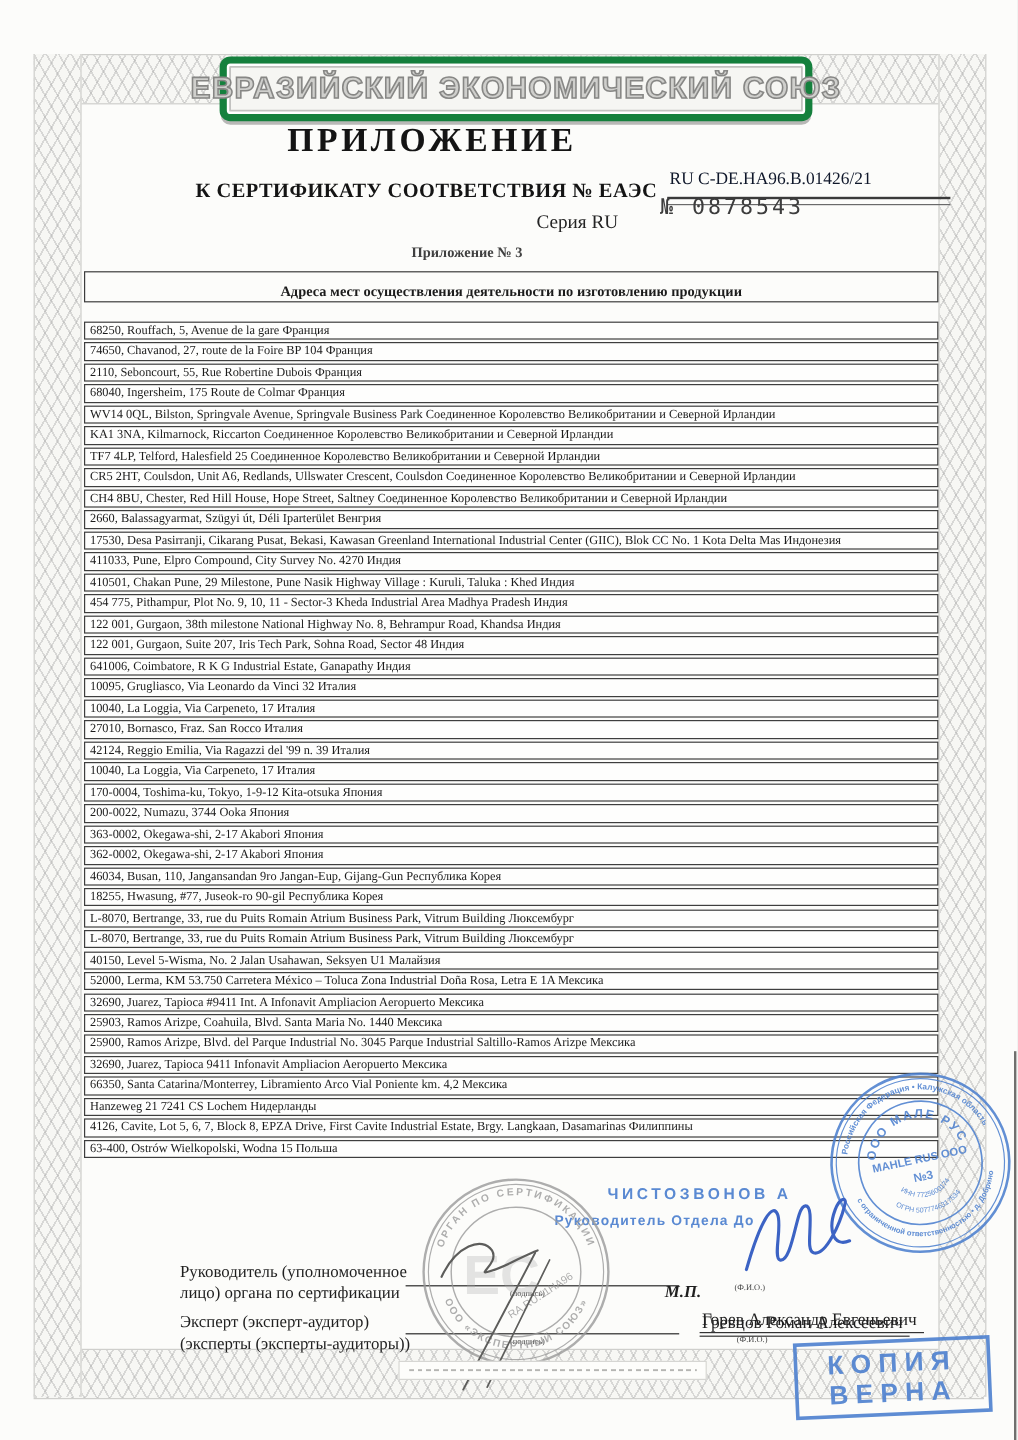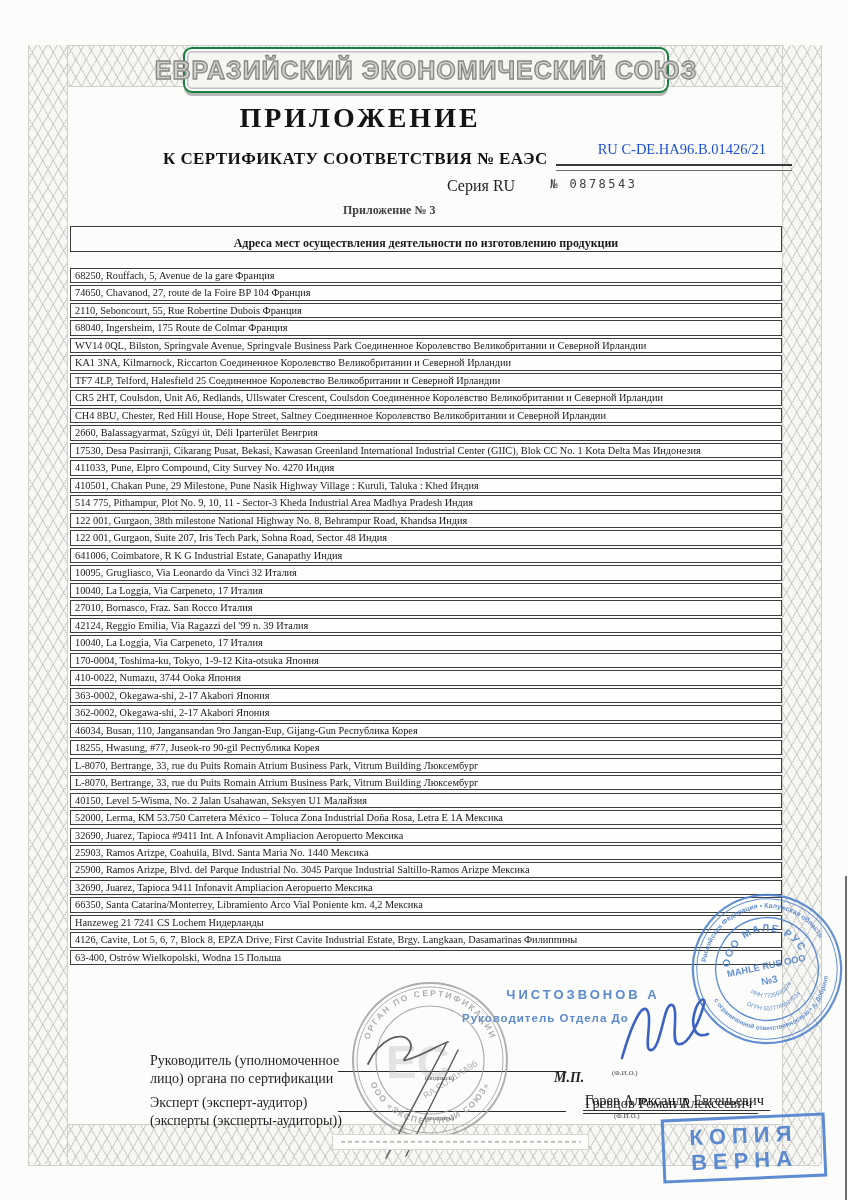--- a/index.html
+++ b/index.html
@@ -18,42 +18,42 @@
     border-top:1px solid #cfcfcc;border-bottom:1px solid #cfcfcc;
   }
   .guill.v{border:none;border-left:1px solid #cfcfcc;border-right:1px solid #cfcfcc;}
   .g-top{left:28px;top:45px;width:792px;height:40px;}
   .g-bottom{left:28px;top:1124px;width:792px;height:40px;}
   .g-left{left:28px;top:45px;width:38px;height:1119px;}
   .g-right{left:782px;top:45px;width:38px;height:1119px;}
   
   .banner{
     position:absolute;left:183px;top:47px;width:482px;height:42px;
-    background:#f6f6f3;border:2px solid #15803d;border-radius:9px;
+    background:#f6f6f3;border:6px solid #15803d;border-radius:9px;
     box-shadow:0 0 0 2px #ffffff inset, 0 0 0 3.5px #c2c2c0 inset, 0 4px 0 -1px #b8b8b6;
     display:flex;align-items:center;justify-content:center;
   }
   .banner-text{
     font-family:"Liberation Sans", sans-serif;
     font-size:25px;font-weight:bold;letter-spacing:1px;
     color:#cfcfcc;-webkit-text-stroke:1.3px #878785;
     white-space:nowrap;
   }
   
   .title{position:absolute;left:160px;top:102px;width:400px;text-align:center;
     font-size:28px;font-weight:bold;letter-spacing:3px;color:#141414;}
   .subtitle{position:absolute;left:163px;top:149px;font-size:17px;font-weight:bold;
     letter-spacing:.4px;color:#141414;white-space:nowrap;}
-  .cert-number{position:absolute;left:530px;top:141px;width:236px;text-align:right;
-    font-size:14.5px;color:#1d4ed8;white-space:nowrap;}
+  .cert-number{position:absolute;left:558px;top:141px;width:236px;text-align:left;
+    font-size:14.5px;color:#0f172a;white-space:nowrap;}
   .cert-underline{position:absolute;left:556px;top:164px;width:236px;height:4px;
     border-top:2.5px solid #3a3a3a;border-bottom:1px solid #6a6a6a;}
   .series{position:absolute;left:447px;top:177px;font-size:16px;color:#242424;}
-  .form-number{position:absolute;left:550px;top:177px;
-    font-family:"DejaVu Sans Mono", monospace;font-size:12px;letter-spacing:2.5px;color:#3d3d3d;}
+  .form-number{position:absolute;left:550px;top:162px;
+    font-family:"DejaVu Sans Mono", monospace;font-size:18px;letter-spacing:2.5px;color:#3d3d3d;}
   .annex{position:absolute;left:343px;top:203px;font-size:12px;font-weight:bold;color:#404040;}
   
   .thead{position:absolute;left:70px;top:226px;width:712px;height:26px;
     border:1.5px solid #3c3c3c;box-sizing:border-box;
     display:flex;align-items:flex-end;justify-content:center;}
   .thead span{font-size:12px;font-weight:bold;color:#1c1c1c;}
   .trows{position:absolute;left:70px;top:268px;width:712px;}
   .trow{height:15.4px;box-sizing:border-box;border:1px solid #3e3e3e;margin-bottom:2.1px;
     padding:1px 0 0 4px;font-size:10.3px;line-height:12.5px;color:#1b1b1b;
     white-space:nowrap;overflow:hidden;background:rgba(255,255,255,.5);}
@@ -120,31 +120,31 @@
       <div class="trow">68040, Ingersheim, 175 Route de Colmar Франция</div>
       <div class="trow">WV14 0QL, Bilston, Springvale Avenue, Springvale Business Park Соединенное Королевство Великобритании и Северной Ирландии</div>
       <div class="trow">KA1 3NA, Kilmarnock, Riccarton Соединенное Королевство Великобритании и Северной Ирландии</div>
       <div class="trow">TF7 4LP, Telford, Halesfield 25 Соединенное Королевство Великобритании и Северной Ирландии</div>
       <div class="trow">CR5 2HT, Coulsdon, Unit A6, Redlands, Ullswater Crescent, Coulsdon Соединенное Королевство Великобритании и Северной Ирландии</div>
       <div class="trow">CH4 8BU, Chester, Red Hill House, Hope Street, Saltney Соединенное Королевство Великобритании и Северной Ирландии</div>
       <div class="trow">2660, Balassagyarmat, Szügyi út, Déli Iparterület Венгрия</div>
       <div class="trow">17530, Desa Pasirranji, Cikarang Pusat, Bekasi, Kawasan Greenland International Industrial Center (GIIC), Blok CC No. 1 Kota Delta Mas Индонезия</div>
       <div class="trow">411033, Pune, Elpro Compound, City Survey No. 4270 Индия</div>
       <div class="trow">410501, Chakan Pune, 29 Milestone, Pune Nasik Highway Village : Kuruli, Taluka : Khed Индия</div>
-      <div class="trow">514 775, Pithampur, Plot No. 9, 10, 11 - Sector-3 Kheda Industrial Area Madhya Pradesh Индия</div>
+      <div class="trow">454 775, Pithampur, Plot No. 9, 10, 11 - Sector-3 Kheda Industrial Area Madhya Pradesh Индия</div>
       <div class="trow">122 001, Gurgaon, 38th milestone National Highway No. 8, Behrampur Road, Khandsa Индия</div>
       <div class="trow">122 001, Gurgaon, Suite 207, Iris Tech Park, Sohna Road, Sector 48 Индия</div>
       <div class="trow">641006, Coimbatore, R K G Industrial Estate, Ganapathy Индия</div>
       <div class="trow">10095, Grugliasco, Via Leonardo da Vinci 32 Италия</div>
       <div class="trow">10040, La Loggia, Via Carpeneto, 17 Италия</div>
       <div class="trow">27010, Bornasco, Fraz. San Rocco Италия</div>
       <div class="trow">42124, Reggio Emilia, Via Ragazzi del '99 n. 39 Италия</div>
       <div class="trow">10040, La Loggia, Via Carpeneto, 17 Италия</div>
       <div class="trow">170-0004, Toshima-ku, Tokyo, 1-9-12 Kita-otsuka Япония</div>
-      <div class="trow">410-0022, Numazu, 3744 Ooka Япония</div>
+      <div class="trow">200-0022, Numazu, 3744 Ooka Япония</div>
       <div class="trow">363-0002, Okegawa-shi, 2-17 Akabori Япония</div>
       <div class="trow">362-0002, Okegawa-shi, 2-17 Akabori Япония</div>
       <div class="trow">46034, Busan, 110, Jangansandan 9ro Jangan-Eup, Gijang-Gun Республика Корея</div>
       <div class="trow">18255, Hwasung, #77, Juseok-ro 90-gil Республика Корея</div>
       <div class="trow">L-8070, Bertrange, 33, rue du Puits Romain Atrium Business Park, Vitrum Building Люксембург</div>
       <div class="trow">L-8070, Bertrange, 33, rue du Puits Romain Atrium Business Park, Vitrum Building Люксембург</div>
       <div class="trow">40150, Level 5-Wisma, No. 2 Jalan Usahawan, Seksyen U1 Малайзия</div>
       <div class="trow">52000, Lerma, KM 53.750 Carretera México – Toluca Zona Industrial Doña Rosa, Letra E 1A Мексика</div>
       <div class="trow">32690, Juarez, Tapioca #9411 Int. A Infonavit Ampliacion Aeropuerto Мексика</div>
       <div class="trow">25903, Ramos Arizpe, Coahuila, Blvd. Santa Maria No. 1440 Мексика</div>

